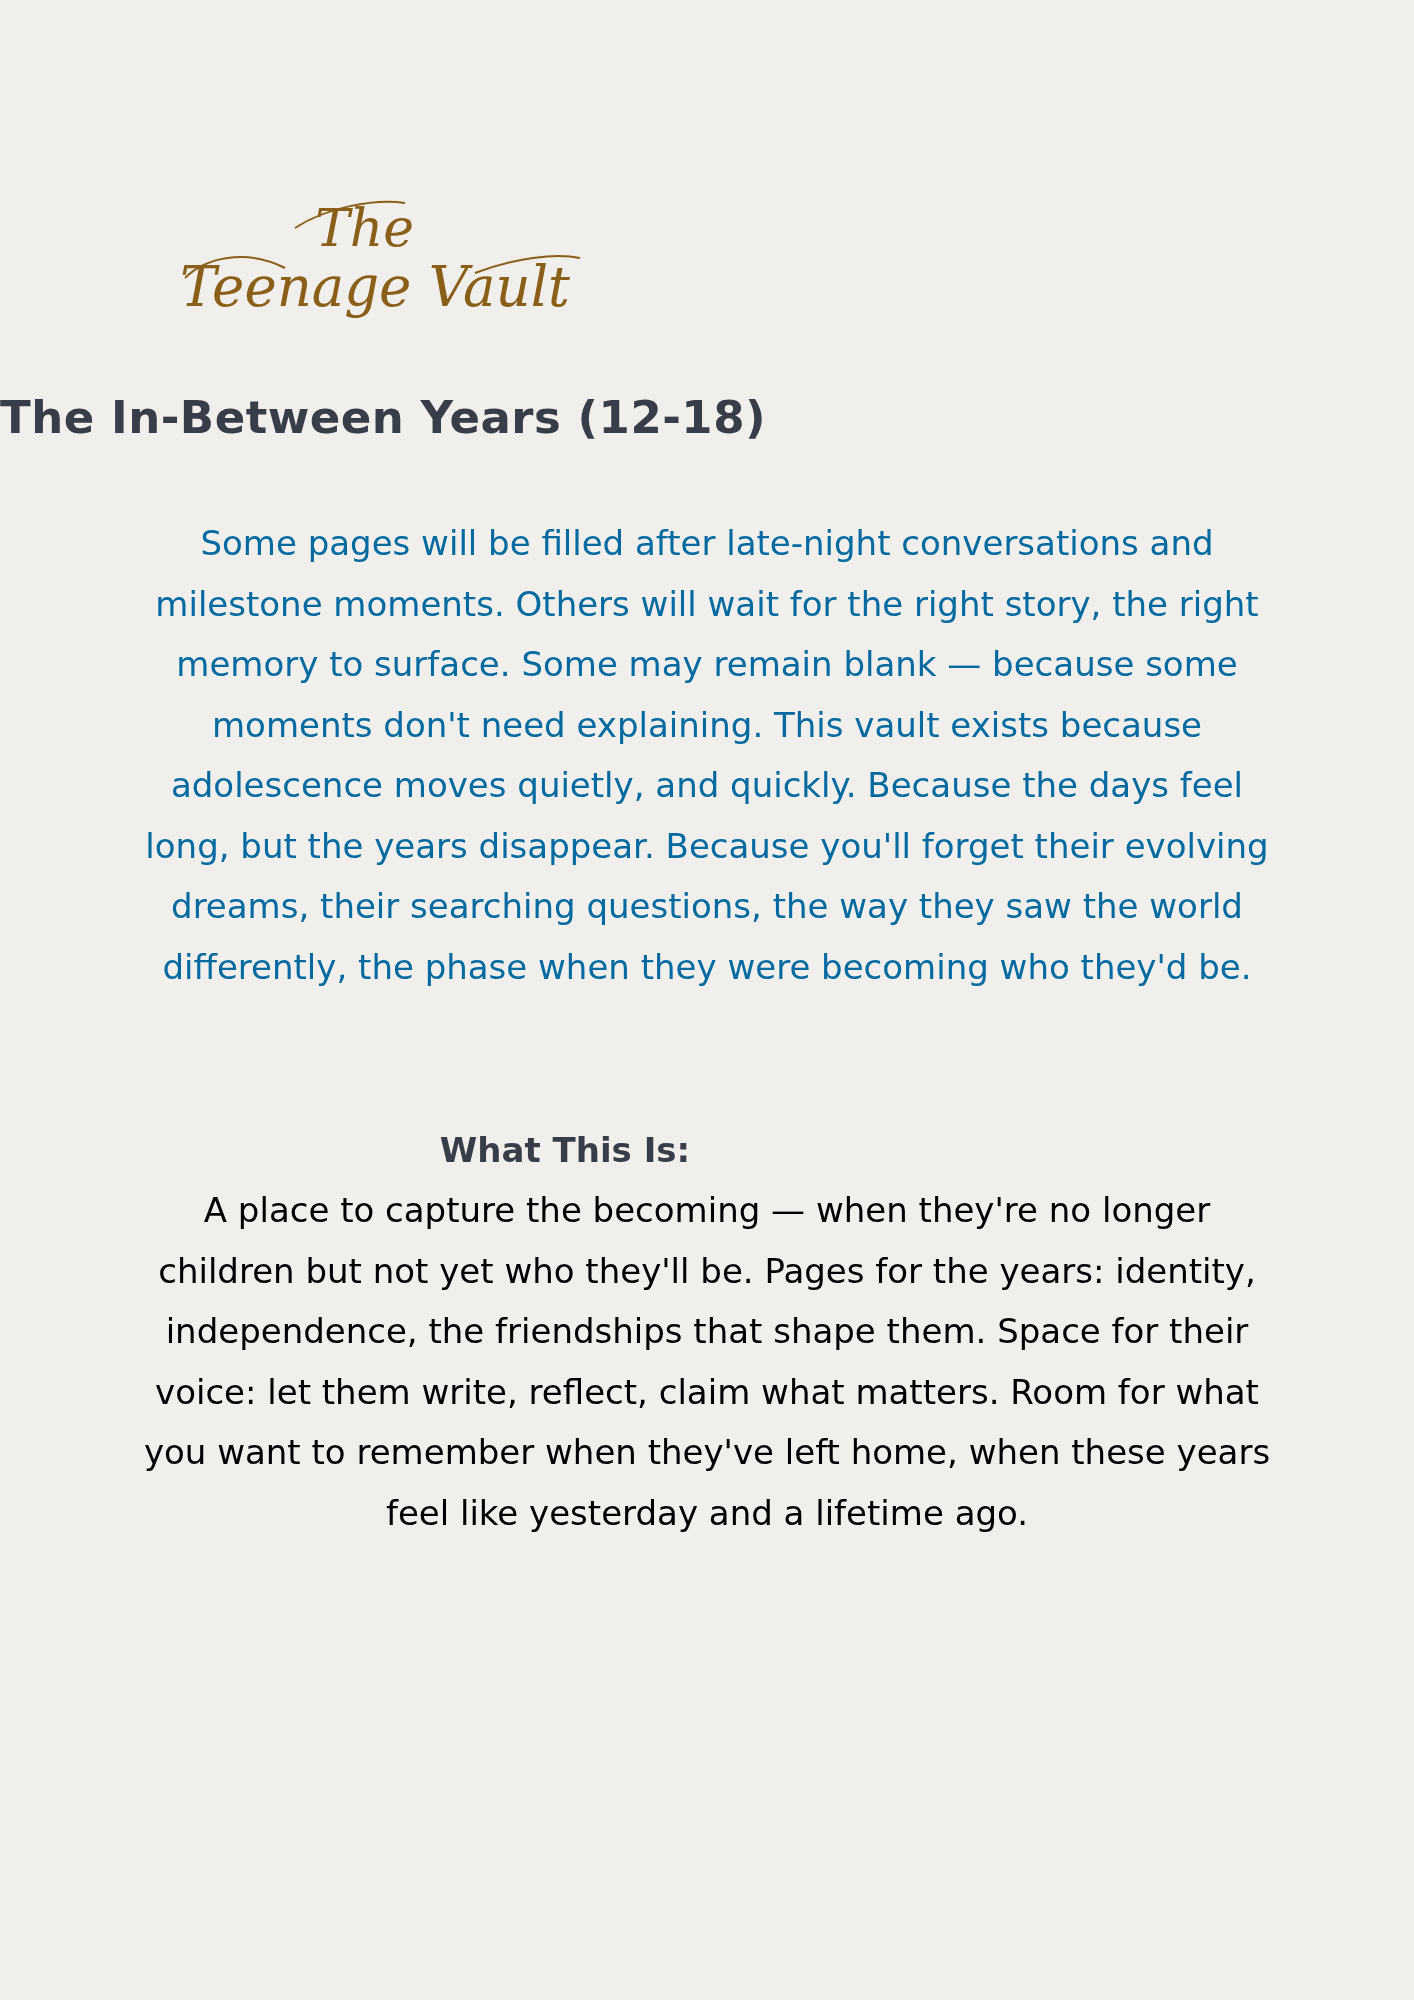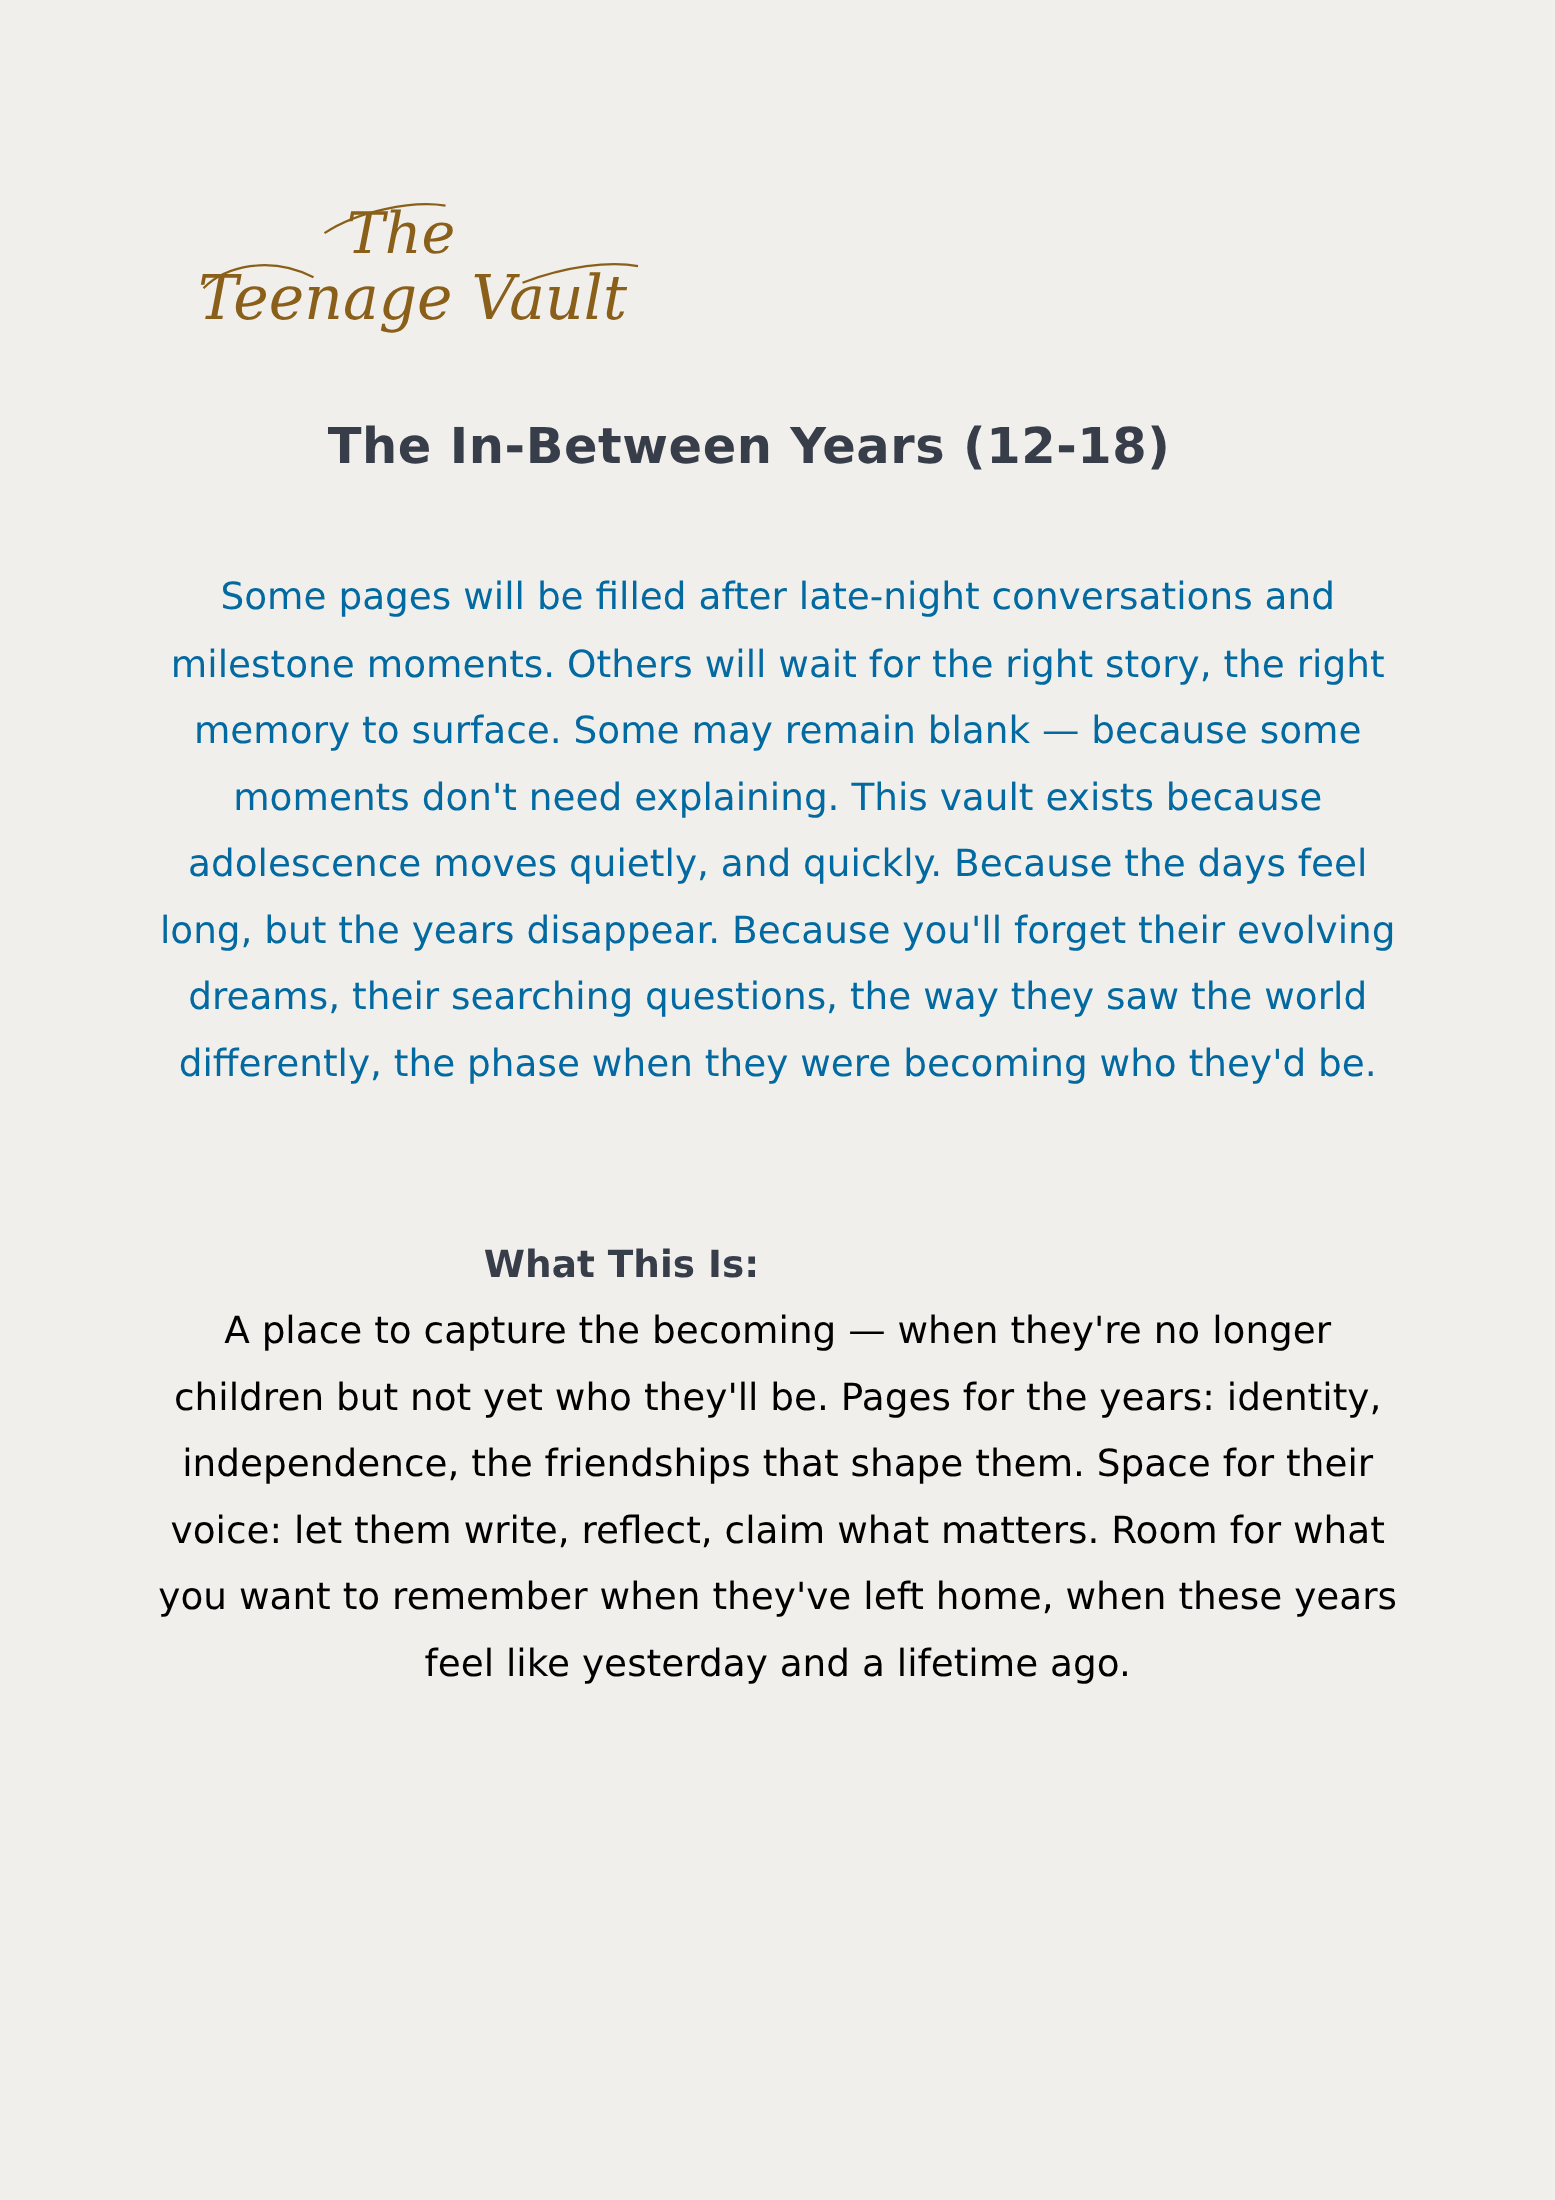--- a/index.html
+++ b/index.html
@@ -11,40 +11,40 @@
       height: 2000px;
       background: #f1efeb;
       position: relative;
       overflow: hidden;
       font-family: "DejaVu Sans", sans-serif;
       color: #383d4a;
     }
     .logo {
       position: absolute;
       left: 175px;
-      top: 172px;
+      top: 188px;
       width: 410px;
       height: 140px;
     }
     .logo svg {
       width: 100%;
       height: 100%;
       overflow: visible;
     }
     .logo-text {
       font-family: "DejaVu Serif", serif;
       font-style: italic;
       fill: #8a5f1a;
     }
     .page-title {
       position: absolute;
       left: 0;
-      top: 376px;
+      top: 388px;
       width: 1362px;
-      text-align: center;
+      text-align: left;
       font-family: "DejaVu Sans", sans-serif;
       font-weight: bold;
       font-size: 45px;
       letter-spacing: 0.5px;
       color: #383d4a;
       margin: 0;
       line-height: 60px;
     }
     .intro {
       position: absolute;

